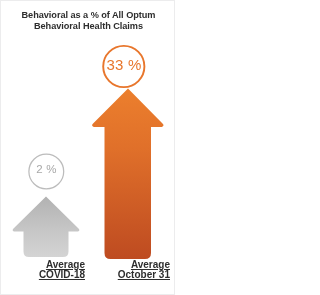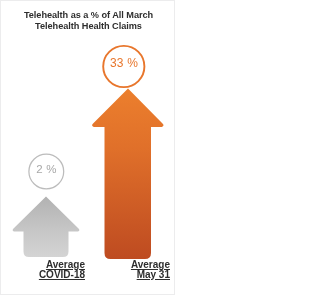--- a/index.html
+++ b/index.html
@@ -54,21 +54,21 @@
   .bubble-text {
     position: absolute;
     text-align: center;
     font-weight: normal;
     white-space: nowrap;
   }
   #bubble-text-current {
     left: 100px;
     top: 55px;
     width: 46px;
-    font-size: 12px;
+    font-size: 15px;
     color: #e8762c;
     letter-spacing: 0.2px;
   }
   #bubble-text-baseline {
     left: 27px;
     top: 162px;
     width: 37px;
     font-size: 11.5px;
     color: #a8a8a8;
     letter-spacing: 0.2px;
@@ -98,22 +98,22 @@
     display: block;
     white-space: nowrap;
   }
 </style>
 </head>
 <body>
 
 <div id="infographic">
 
   <div id="title">
-    <span class="line">Telehealth as a % of All March</span>
-    <span class="line">Telehealth Health Claims</span>
+    <span class="line">Behavioral as a % of All Optum</span>
+    <span class="line">Behavioral Health Claims</span>
   </div>
 
   <svg id="stage" viewBox="0 0 175 295" width="175" height="295">
     <defs>
       <linearGradient id="gradOrange" x1="0" y1="0" x2="0" y2="1">
         <stop offset="0%" stop-color="#ec7f2d"></stop>
         <stop offset="35%" stop-color="#e0702a"></stop>
         <stop offset="100%" stop-color="#be4b21"></stop>
       </linearGradient>
       <linearGradient id="gradGray" x1="0" y1="0" x2="0" y2="1">
@@ -162,16 +162,16 @@
 
   <div class="bubble-text" id="bubble-text-current">33 %</div>
 
   <div class="caption" id="caption-baseline">
     <span class="line">Average</span>
     <span class="line">COVID-18</span>
   </div>
 
   <div class="caption" id="caption-current">
     <span class="line">Average</span>
-    <span class="line">May 31</span>
+    <span class="line">October 31</span>
   </div>
 
 </div>
 
 </body></html>

